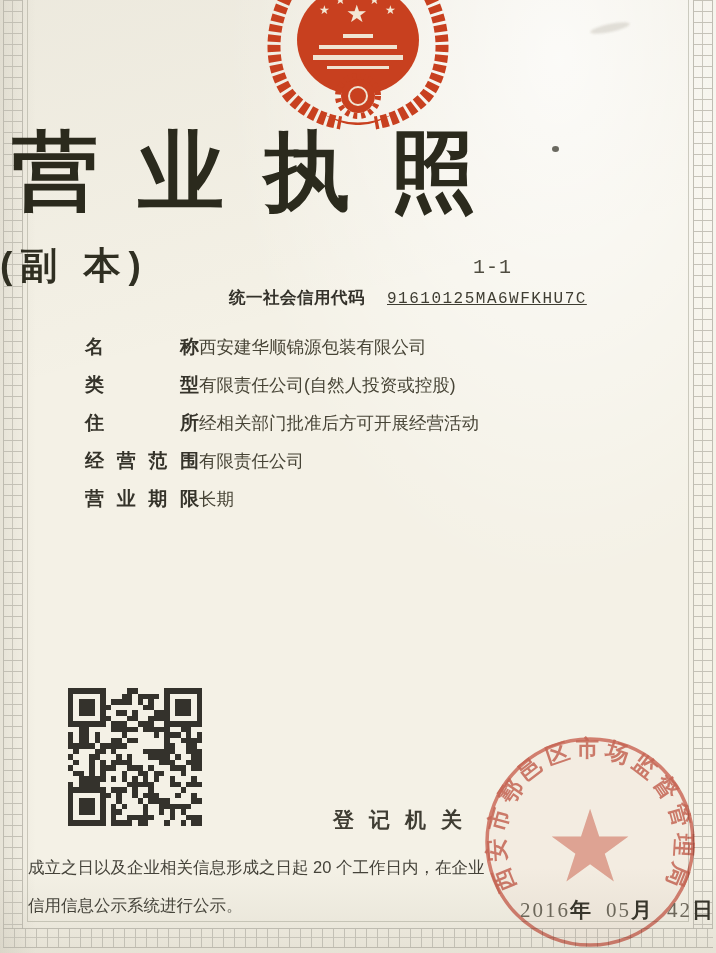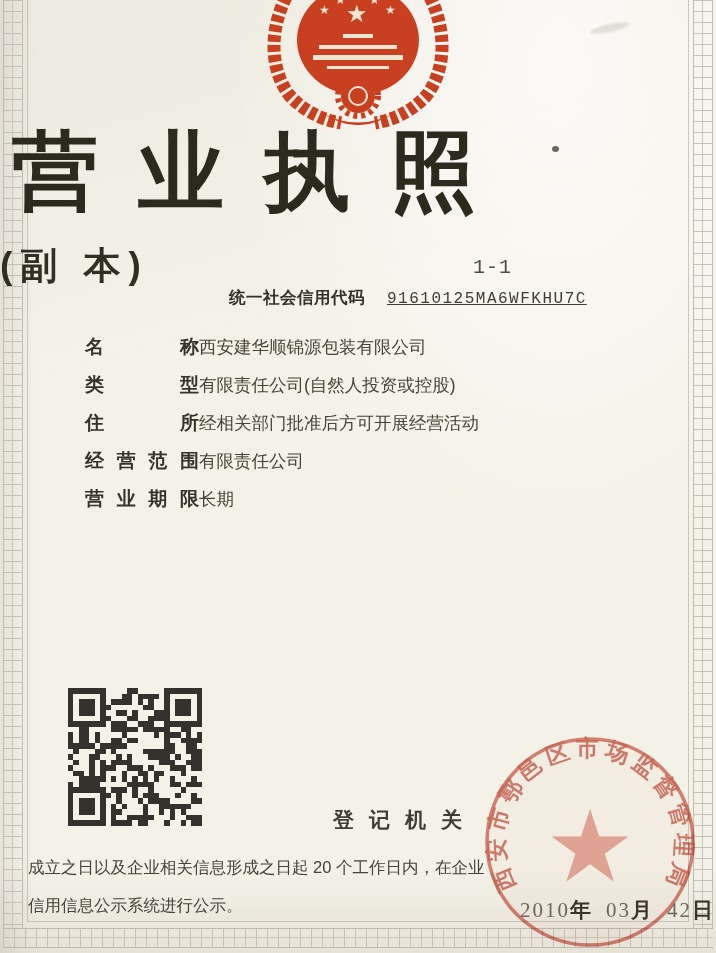--- a/index.html
+++ b/index.html
@@ -756,21 +756,21 @@
   <svg class="seal" width="226" height="222" viewBox="0 0 226 222">
     <circle cx="113" cy="111" r="103" fill="rgba(226,146,130,0.05)" stroke="#cf5a4b" stroke-width="3.5" opacity=".8"></circle>
     <path id="sealArc" d="M42.6,160.4 A86,86 0 1 1 183.4,160.4" fill="none"></path>
     <text font-size="23" font-weight="700" fill="#c95e4e" opacity=".85" letter-spacing="5">
       <textPath href="#sealArc" startOffset="50%" text-anchor="middle">西安市鄠邑区市场监督管理局</textPath>
     </text>
     <text x="113" y="150" font-size="100" text-anchor="middle" fill="#dd8a7b" opacity=".75">★</text>
   </svg>
 
   <div class="date-line">
-    <span class="num">2010</span><span class="unit">年</span><span class="num">03</span><span class="unit">月</span><span class="num">42</span><span class="unit">日</span>
+    <span class="num">2016</span><span class="unit">年</span><span class="num">05</span><span class="unit">月</span><span class="num">42</span><span class="unit">日</span>
   </div>
 
   <div class="footer">
     <div>成立之日以及企业相关信息形成之日起 20 个工作日内，在企业</div>
     <div>信用信息公示系统进行公示。</div>
   </div>
 
 </div>
 
 </body></html>

